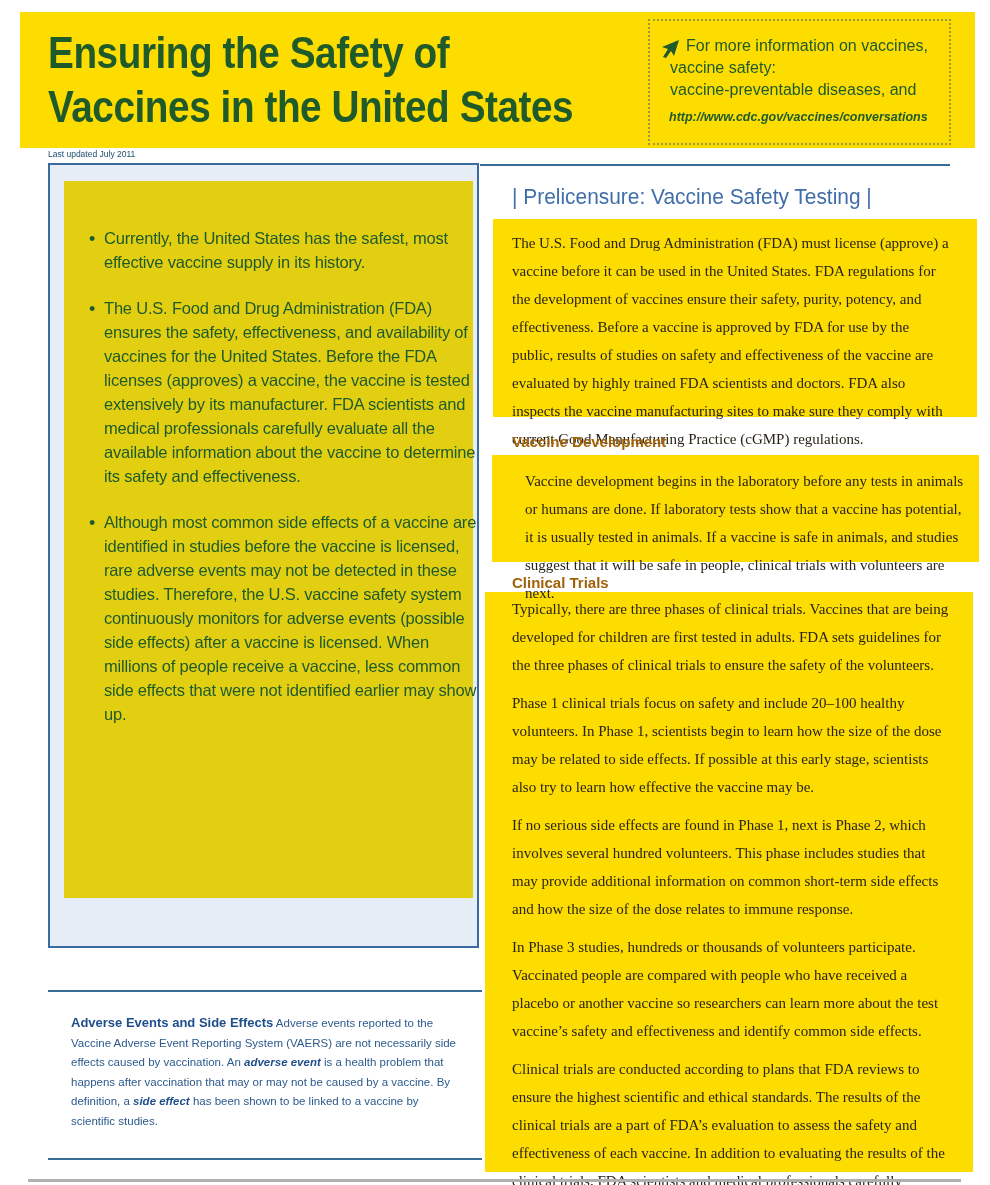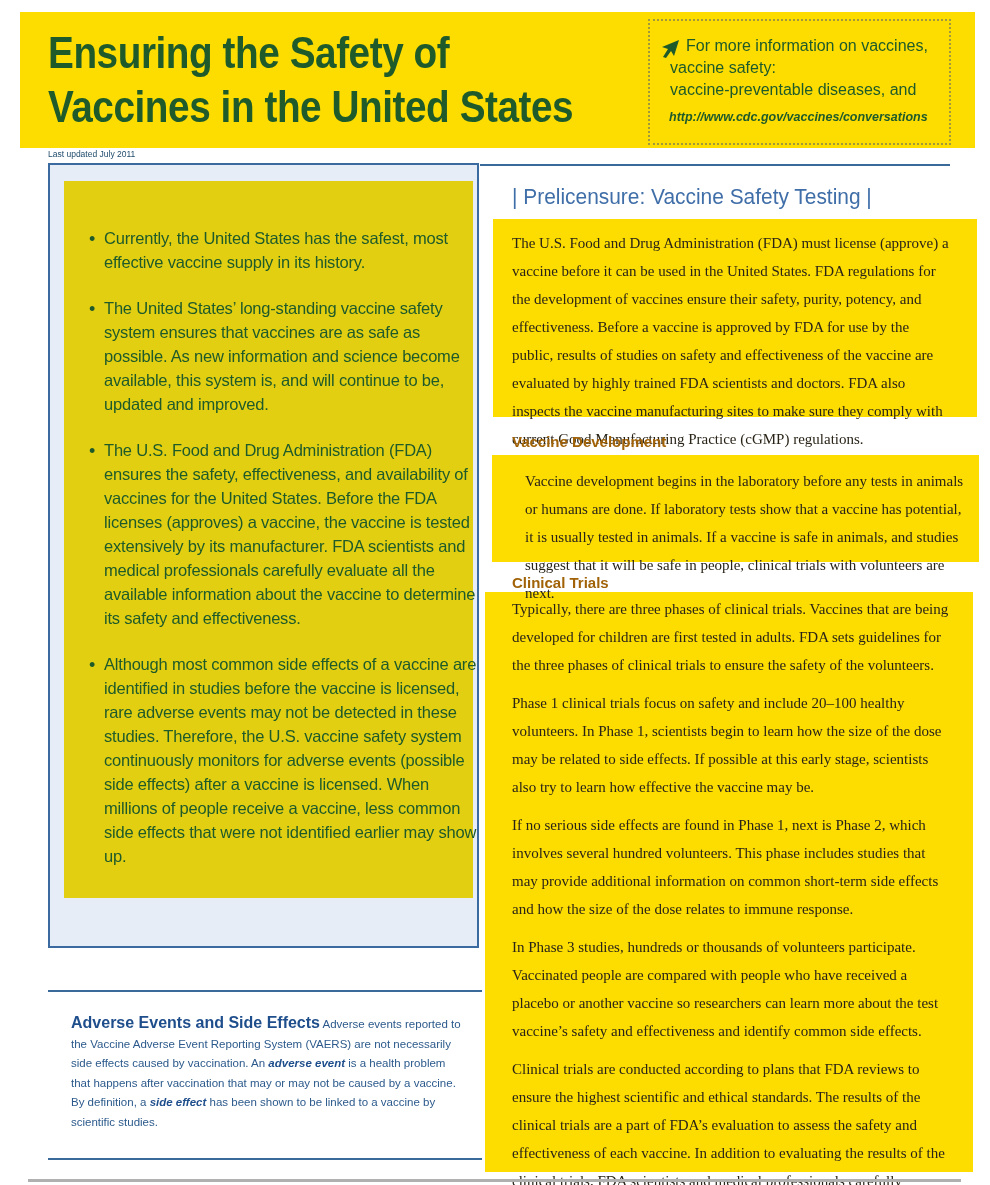--- a/index.html
+++ b/index.html
@@ -21,21 +21,21 @@
 
   .left-panel { position: absolute; left: 48px; top: 163px; width: 431px; height: 785px; background: #e6edf6; border: 2px solid #3a6aa0; box-sizing: border-box; }
   .left-yellow { position: absolute; left: 64px; top: 181px; width: 409px; height: 717px; background: #e3cf12; }
   .bullet-list { position: absolute; left: 70px; top: 210px; width: 395px; margin: 16px; padding: 0; list-style: none; }
   .bullet { position: relative; padding-left: 18px; font-size: 16.5px; line-height: 24px; color: #1e5a2a; margin-bottom: 22px; letter-spacing: -0.2px; }
   .bullet::before { content: "\2022"; position: absolute; left: 3px; top: 1px; font-size: 18px; }
 
   .rule-left-1 { position: absolute; left: 48px; top: 990px; width: 434px; height: 2px; background: #3a6a9a; }
   .rule-left-2 { position: absolute; left: 48px; top: 1158px; width: 434px; height: 2px; background: #3a6a9a; }
   .adverse { position: absolute; left: 71px; top: 1013px; width: 392px; font-size: 11.5px; line-height: 19.5px; color: #2c5a8c; }
-  .adverse .adv-title { font-size: 16px; font-weight: bold; color: #1f4e8c; }
+  .adverse .adv-title { font-size: 13px; font-weight: bold; color: #1f4e8c; }
   .adverse b { font-style: italic; color: #1f4e8c; }
 
   .right-heading { position: absolute; left: 512px; top: 184px; font-size: 22px; color: #3f6ea8; white-space: nowrap; transform: scaleX(0.95); transform-origin: left top; }
   .right-heading .bar { font-weight: normal; color: #3f6ea8; }
 
   .ybox { position: absolute; background: #fddc00; }
   .box1 { left: 493px; top: 219px; width: 484px; height: 198px; }
   .box2 { left: 492px; top: 455px; width: 487px; height: 107px; }
   .box3 { left: 485px; top: 592px; width: 488px; height: 580px; }
 
@@ -72,21 +72,20 @@
 </div>
 
 <div class="last-updated">Last updated July 2011</div>
 
 <div class="rule-top-right"></div>
 
 <div class="left-panel"></div>
 <div class="left-yellow"></div>
 <ul class="bullet-list">
   <li class="bullet">Currently, the United States has the safest, most effective vaccine supply in its history.</li>
-  <li class="bullet">The United States’ long-standing vaccine safety system ensures that vaccines are as safe as possible. As new information and science become available, this system is, and will continue to be, updated and improved.</li>
   <li class="bullet">The U.S. Food and Drug Administration (FDA) ensures the safety, effectiveness, and availability of vaccines for the United States. Before the FDA licenses (approves) a vaccine, the vaccine is tested extensively by its manufacturer. FDA scientists and medical professionals carefully evaluate all the available information about the vaccine to determine its safety and effectiveness.</li>
   <li class="bullet">Although most common side effects of a vaccine are identified in studies before the vaccine is licensed, rare adverse events may not be detected in these studies. Therefore, the U.S. vaccine safety system continuously monitors for adverse events (possible side effects) after a vaccine is licensed. When millions of people receive a vaccine, less common side effects that were not identified earlier may show up.</li>
 </ul>
 
 <div class="rule-left-1"></div>
 <div class="adverse"><span class="adv-title">Adverse Events and Side Effects</span><span> Adverse events reported to the Vaccine Adverse Event Reporting System (VAERS) are not necessarily side effects caused by vaccination. An </span><b>adverse event</b><span> is a health problem that happens after vaccination that may or may not be caused by a vaccine. By definition, a </span><b>side effect</b><span> has been shown to be linked to a vaccine by scientific studies.</span></div>
 <div class="rule-left-2"></div>
 
 <div class="right-heading">
   <span class="bar">|</span>

